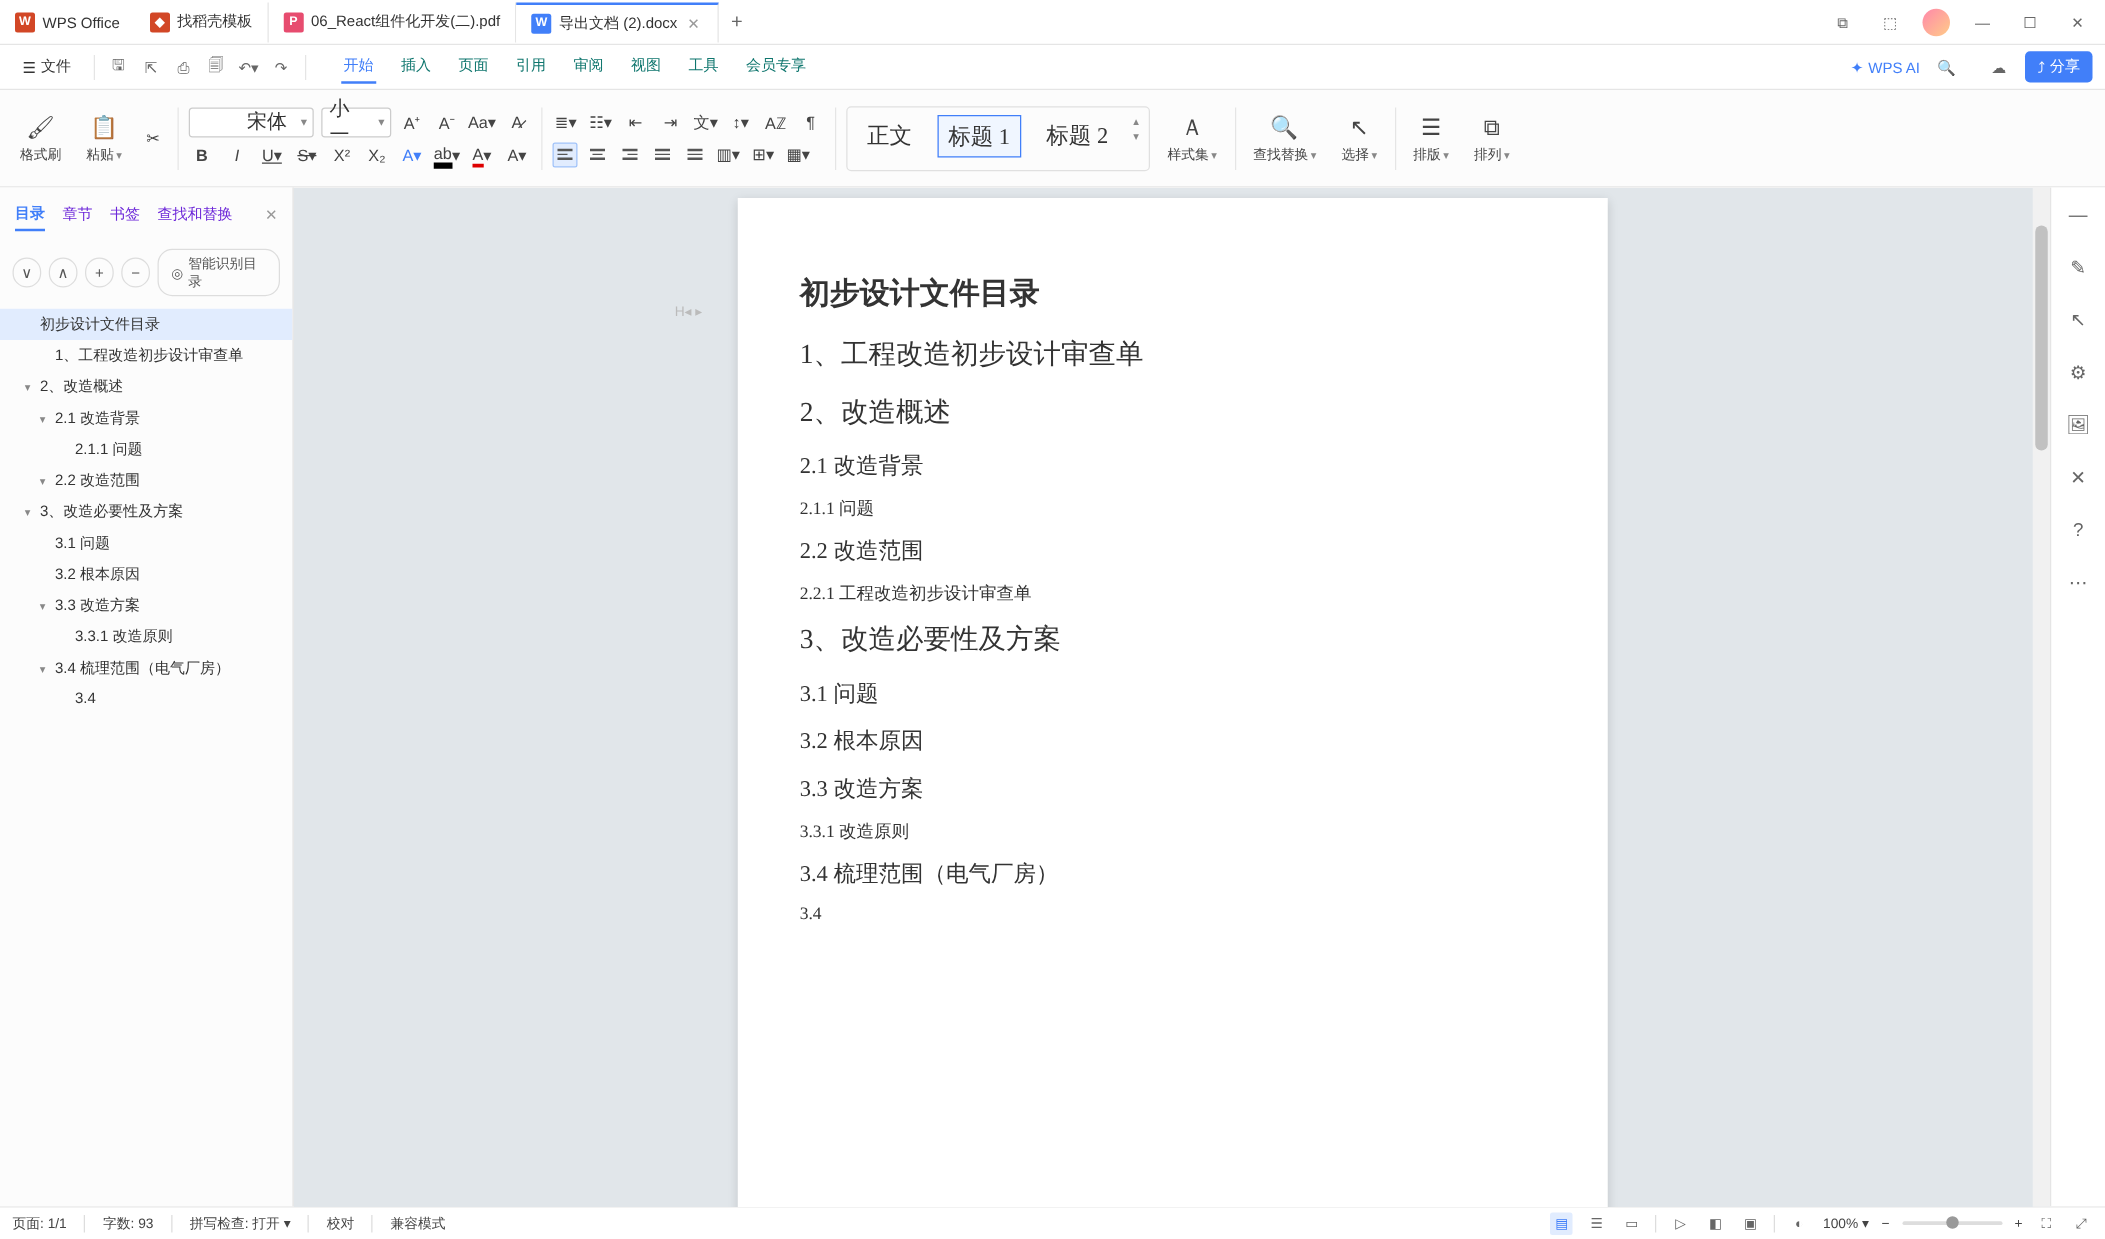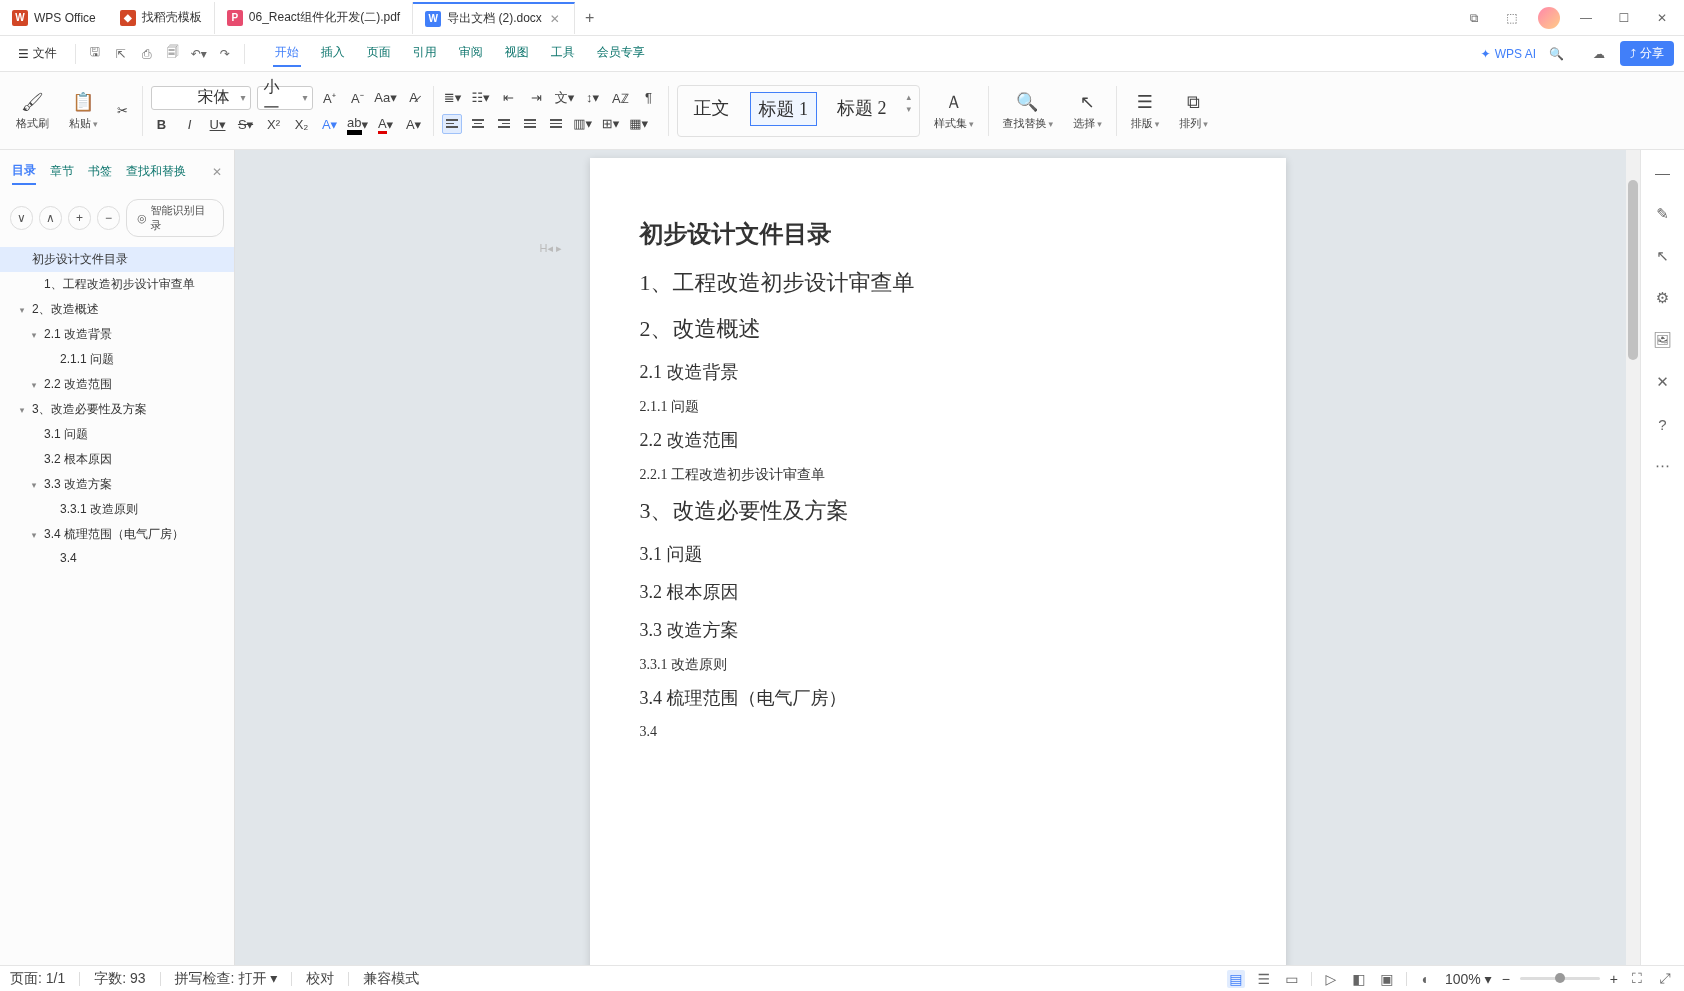--- a/index.html
+++ b/index.html
@@ -51,21 +51,21 @@
 .style-item { font-size: 18px; padding: 4px 8px; cursor: pointer; font-family: SimSun, serif; }
 .style-item.active { border: 1px solid #417ff9; background: #f0f6ff; }
 .style-more { display: flex; flex-direction: column; gap: 2px; font-size: 9px; color: #888; }
 
 
 .main { display: flex; height: calc(991px - 36px - 36px - 78px - 26px); }
 
 
 .sidebar { width: 235px; border-right: 1px solid #e0e0e0; display: flex; flex-direction: column; background: #fcfcfc; }
 .sidebar-tabs { display: flex; align-items: center; padding: 8px 12px; gap: 14px; }
-.sidebar-tab { cursor: pointer; color: #0f766e; padding: 4px 0; }
+.sidebar-tab { cursor: pointer; color: #6d28d9; padding: 4px 0; }
 .sidebar-tab.active { color: #417ff9; font-weight: 600; border-bottom: 2px solid #417ff9; }
 .sidebar-close { margin-left: auto; color: #999; cursor: pointer; }
 .sidebar-tools { display: flex; align-items: center; padding: 6px 10px; gap: 6px; }
 .sidebar-tool-btn { width: 24px; height: 24px; border: 1px solid #ddd; border-radius: 12px; display: flex; align-items: center; justify-content: center; cursor: pointer; font-size: 12px; color: #555; }
 .sidebar-smart { margin-left: auto; border: 1px solid #ddd; border-radius: 12px; padding: 3px 10px; display: flex; align-items: center; gap: 4px; font-size: 11px; color: #555; cursor: pointer; }
 .outline { flex: 1; overflow-y: auto; padding: 4px 0; }
 .outline-item { display: flex; align-items: center; padding: 4px 10px; cursor: pointer; font-size: 12px; color: #333; gap: 4px; }
 .outline-item.selected { background: #e1ecfe; }
 .outline-arrow { width: 12px; display: inline-flex; justify-content: center; color: #888; font-size: 9px; transform: rotate(0deg); }
 .outline-arrow.open { transform: rotate(0deg); }
@@ -81,21 +81,21 @@
 .doc-h2 { font-size: 22px; font-family: SimSun, serif; margin-bottom: 16px; }
 .doc-h3 { font-size: 18px; font-family: SimSun, serif; margin-bottom: 14px; }
 .doc-h4 { font-size: 14px; font-family: SimSun, serif; margin-bottom: 12px; }
 .page-margin-hint { position: absolute; left: -50px; top: 84px; color: #bbb; font-size: 11px; }
 
 
 .right-rail { width: 44px; border-left: 1px solid #e5e5e5; display: flex; flex-direction: column; align-items: center; padding-top: 10px; gap: 18px; background: #fff; }
 .rail-icon { width: 24px; height: 24px; display: flex; align-items: center; justify-content: center; color: #666; cursor: pointer; font-size: 15px; }
 
 
-.status-bar { height: 26px; border-top: 1px solid #e5e5e5; display: flex; align-items: center; padding: 0 10px; font-size: 14px; color: #444; gap: 14px; background: #fff; }
+.status-bar { height: 26px; border-top: 1px solid #e5e5e5; display: flex; align-items: center; padding: 0 10px; font-size: 11px; color: #444; gap: 14px; background: #fff; }
 .status-sep { width: 1px; height: 14px; background: #ddd; }
 .status-right { margin-left: auto; display: flex; align-items: center; gap: 10px; }
 .status-icon { width: 18px; height: 18px; display: flex; align-items: center; justify-content: center; color: #666; cursor: pointer; }
 .status-icon.active { background: #e1ecfe; border-radius: 2px; color: #417ff9; }
 .zoom-slider { width: 80px; height: 3px; background: #ddd; position: relative; border-radius: 2px; }
 .zoom-slider::after { content: ""; position: absolute; left: 50%; top: -4px; width: 10px; height: 10px; background: #999; border-radius: 50%; transform: translateX(-50%); }
 
 
 .scroll-track { position: absolute; right: 0; top: 0; bottom: 0; width: 14px; background: #f1f1f1; }
 .scroll-thumb { position: absolute; right: 2px; top: 30px; width: 10px; height: 180px; background: #c1c1c1; border-radius: 5px; }

